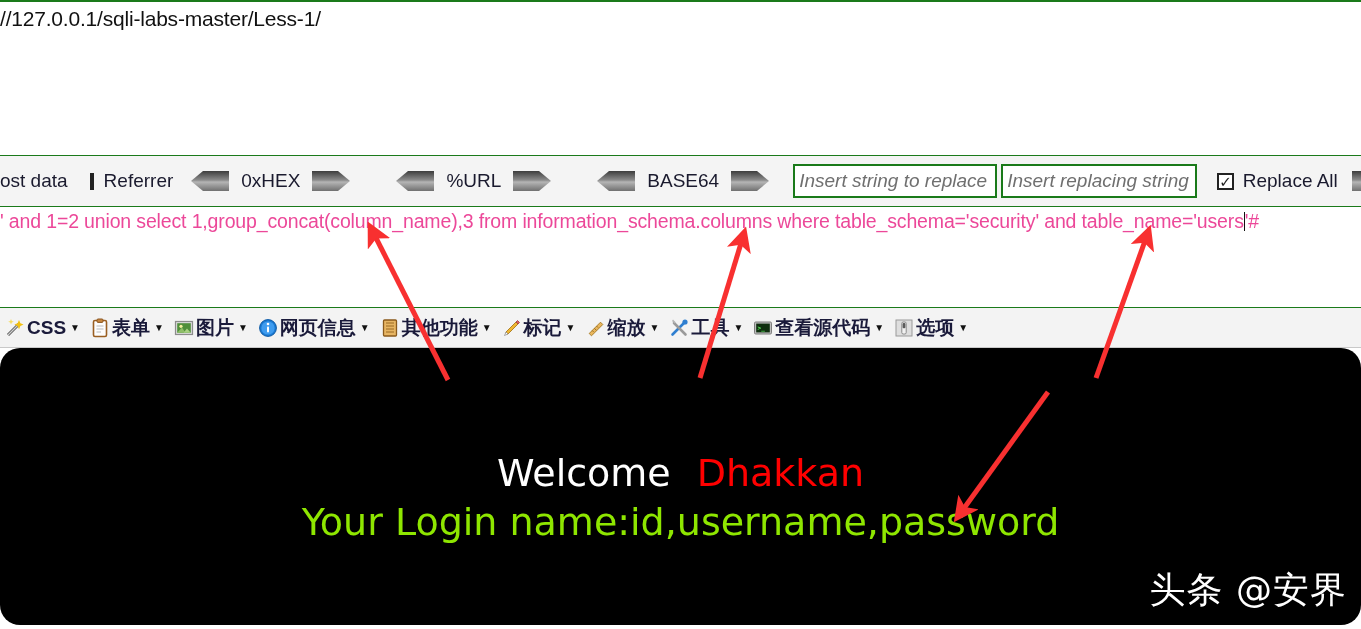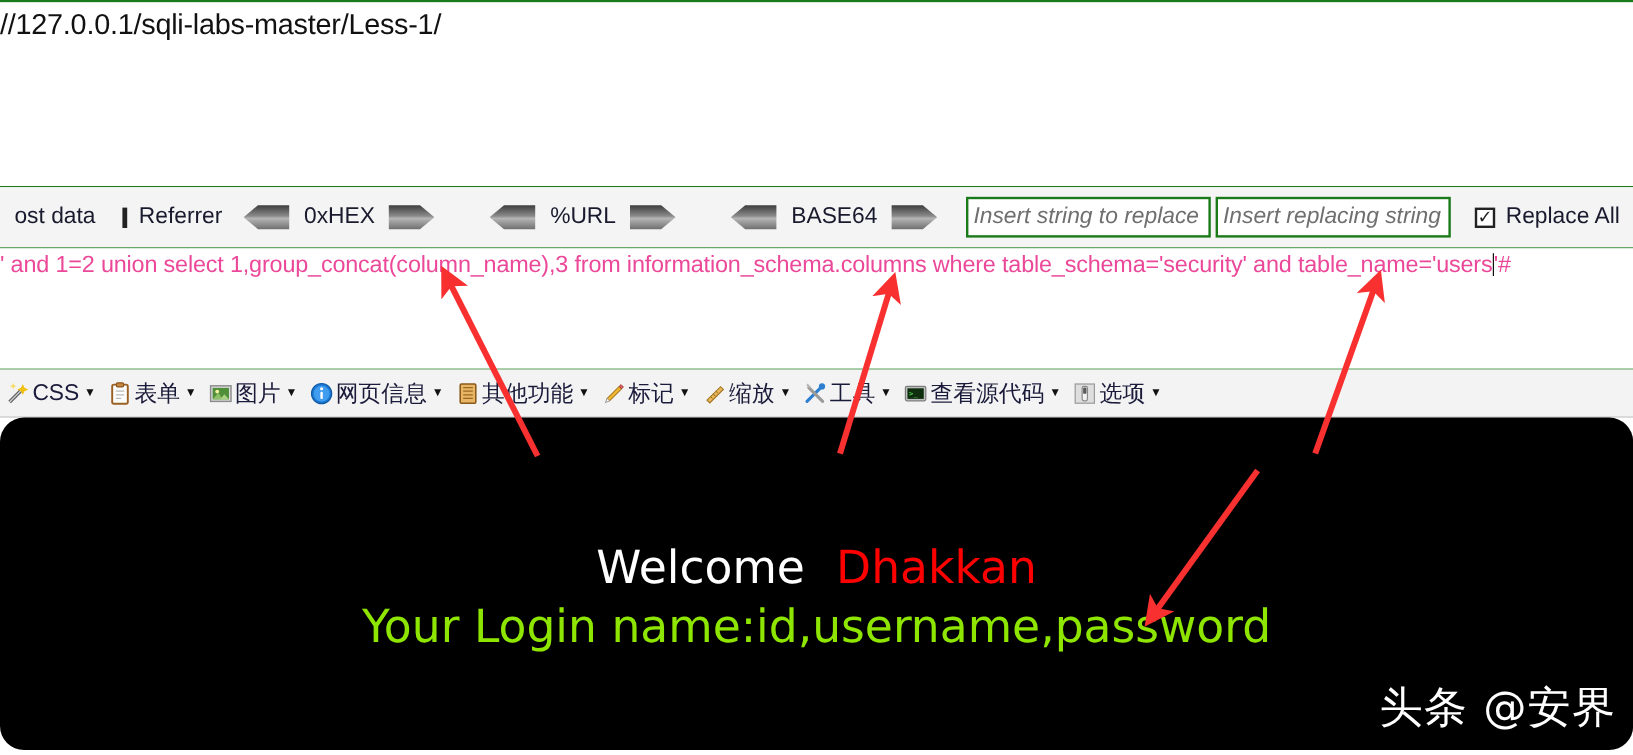--- a/index.html
+++ b/index.html
@@ -31,21 +31,21 @@
   
   #urlbar-area {
     height: 153px;
     background: #ffffff;
     position: relative;
   }
   #url-text {
     position: absolute;
     left: 0px;
     top: 5px;
-    font-size: 24px;
+    font-size: 21px;
     color: #111111;
     letter-spacing: -0.2px;
     white-space: nowrap;
   }
 
   
   #hackbar-row {
     height: 50px;
     background: #f4f4f4;
     display: flex;
@@ -122,20 +122,21 @@
   }
 
   
   #webdev-row {
     height: 40px;
     background: #f3f3f3;
     display: flex;
     align-items: center;
     box-sizing: border-box;
     border-bottom: 1px solid #c9c9c9;
+    font-weight: bold;
   }
   .wd-item {
     display: flex;
     align-items: center;
     gap: 2px;
     padding: 0 5px;
     height: 100%;
     white-space: nowrap;
     cursor: default;
   }
@@ -216,21 +217,21 @@
 <div class="green-rule"></div>
 
 <div id="urlbar-area">
   <div id="url-text">//127.0.0.1/sqli-labs-master/Less-1/</div>
 </div>
 
 <div class="thin-green-rule"></div>
 
 <div id="hackbar-row">
 
-  <span class="hb-label" style="margin-left:12px;">ost data</span>
+  <span class="hb-label" style="margin-left:0px;">ost data</span>
 
   <span class="hb-checkbox" style="margin-left:22px;"></span>
   <span class="hb-label" style="margin-left:10px;">Referrer</span>
 
   <span class="arrow-btn" style="margin-left:18px;">
     <svg width="40" height="22" viewBox="0 0 40 22">
       <defs>
           <linearGradient id="gL" x1="0" y1="0" x2="0" y2="1">
         <stop offset="0%" stop-color="#3d3d3d"></stop>
             <stop offset="45%" stop-color="#8a8a8a"></stop>

